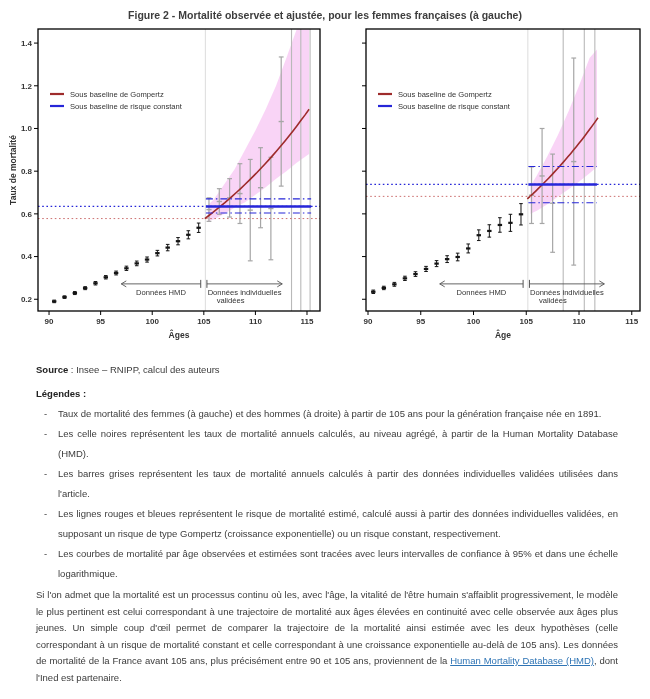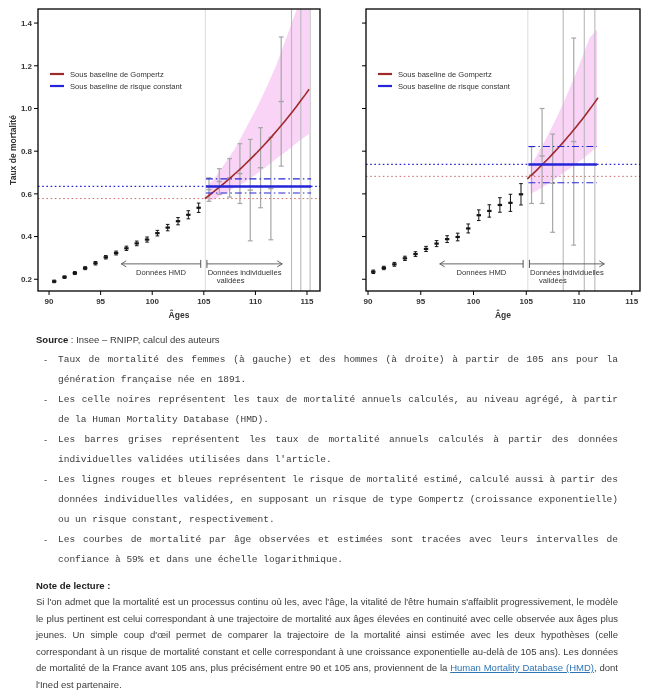--- a/index.html
+++ b/index.html
@@ -1,35 +1,36 @@
 <!DOCTYPE html>
 <html><head>
 <meta charset="utf-8">
 <style>
   html,body{margin:0;padding:0;width:650px;height:699px;overflow:hidden;background:#fff;
     font-family:"Liberation Sans",sans-serif;color:#3b3b3b;}
   .title{margin-top:6px;text-align:center;font-weight:bold;font-size:10.5px;line-height:18px;color:#3d3d3d;}
   .charts{display:flex;margin-top:2px;padding-left:8px;}
   .textblock{padding:0 32px 0 36px;font-size:9.5px;}
-  .source{margin-top:8px;}
+  .source{margin-top:18px;}
   .source b{color:#222;}
   .sec-head{margin-top:13px;font-weight:bold;color:#222;}
   .note-head{margin-top:10px;font-weight:bold;color:#222;}
   .leg-items{margin-top:5px;}
   .leg-item{display:flex;line-height:20px;}
   .leg-item .dash{width:14px;flex:0 0 14px;margin-left:8px;}
-  .leg-item .txt{flex:1;text-align:justify;font-family:Liberation Mono, monospace;}
+  .leg-item .txt{flex:1;text-align:justify;}
   .note p{margin:3px 0 0 0;line-height:16.5px;text-align:justify;}
   .link{color:#2e74b5;text-decoration:underline;cursor:pointer;margin-top:24px;}
   svg text{font-family:"Liberation Sans",sans-serif;}
 </style>
 </head>
 <body>
 
 <div class="title">
+  <div>Figure 2 - Mortalité observée et ajustée, pour les femmes françaises (à gauche)</div>
 </div>
 
 <div class="charts">
   <svg id="chart-left" width="322" height="320">
       <defs>
         <clipPath id="chart-left-clip">
           <rect x="30" y="3" width="282" height="282"></rect>
         </clipPath>
       </defs>
       <g clip-path="url(#chart-left-clip)">
@@ -308,41 +309,41 @@
       <line x1="48" x2="62" y1="68" y2="68" stroke="#9e2b2b" stroke-width="2.2"></line>
       <text x="68" y="70.8" font-size="7.6" fill="#333">Sous baseline de Gompertz</text>
       <line x1="48" x2="62" y1="80" y2="80" stroke="#2626d8" stroke-width="2.2"></line>
       <text x="68" y="82.8" font-size="7.6" fill="#333">Sous baseline de risque constant</text>
     </svg>
 </div>
 
 <div class="textblock">
   <div class="source"><b>Source</b><span> : Insee – RNIPP, calcul des auteurs</span></div>
 
+  <div class="sec-head">Légendes :</div>
   <div class="leg-items">
     <div class="leg-item">
         <span class="dash">-</span>
         <span class="txt">Taux de mortalité des femmes (à gauche) et des hommes (à droite) à partir de 105 ans pour la génération française née en 1891.</span>
       </div>
     <div class="leg-item">
         <span class="dash">-</span>
         <span class="txt">Les celle noires représentent les taux de mortalité annuels calculés, au niveau agrégé, à partir de la Human Mortality Database (HMD).</span>
       </div>
     <div class="leg-item">
         <span class="dash">-</span>
         <span class="txt">Les barres grises représentent les taux de mortalité annuels calculés à partir des données individuelles validées utilisées dans l'article.</span>
       </div>
     <div class="leg-item">
         <span class="dash">-</span>
         <span class="txt">Les lignes rouges et bleues représentent le risque de mortalité estimé, calculé aussi à partir des données individuelles validées, en supposant un risque de type Gompertz (croissance exponentielle) ou un risque constant, respectivement.</span>
       </div>
     <div class="leg-item">
         <span class="dash">-</span>
-        <span class="txt">Les courbes de mortalité par âge observées et estimées sont tracées avec leurs intervalles de confiance à 59% et dans une échelle logarithmique.</span>
+        <span class="txt">Les courbes de mortalité par âge observées et estimées sont tracées avec leurs intervalles de confiance à 95% et dans une échelle logarithmique.</span>
       </div>
   </div>
 
   <div class="note">
-    <div class="note-head">Note de lecture :</div>
     <p><span>Si l'on admet que la mortalité est un processus continu où les, avec l'âge, la vitalité de l'être humain s'affaiblit progressivement, le modèle le plus pertinent est celui correspondant à une trajectoire de mortalité aux âges élevées en continuité avec celle observée aux âges plus jeunes. Un simple coup d'œil permet de comparer la trajectoire de la mortalité ainsi estimée avec les deux hypothèses (celle correspondant à un risque de mortalité constant et celle correspondant à une croissance exponentielle au-delà de 105 ans). Les données de mortalité de la France avant 105 ans, plus précisément entre 90 et 105 ans, proviennent de la </span><a class="link">Human Mortality Database (HMD)</a><span>, dont l'Ined est partenaire.</span></p>
 
   </div>
 </div>
 
 </body></html>

